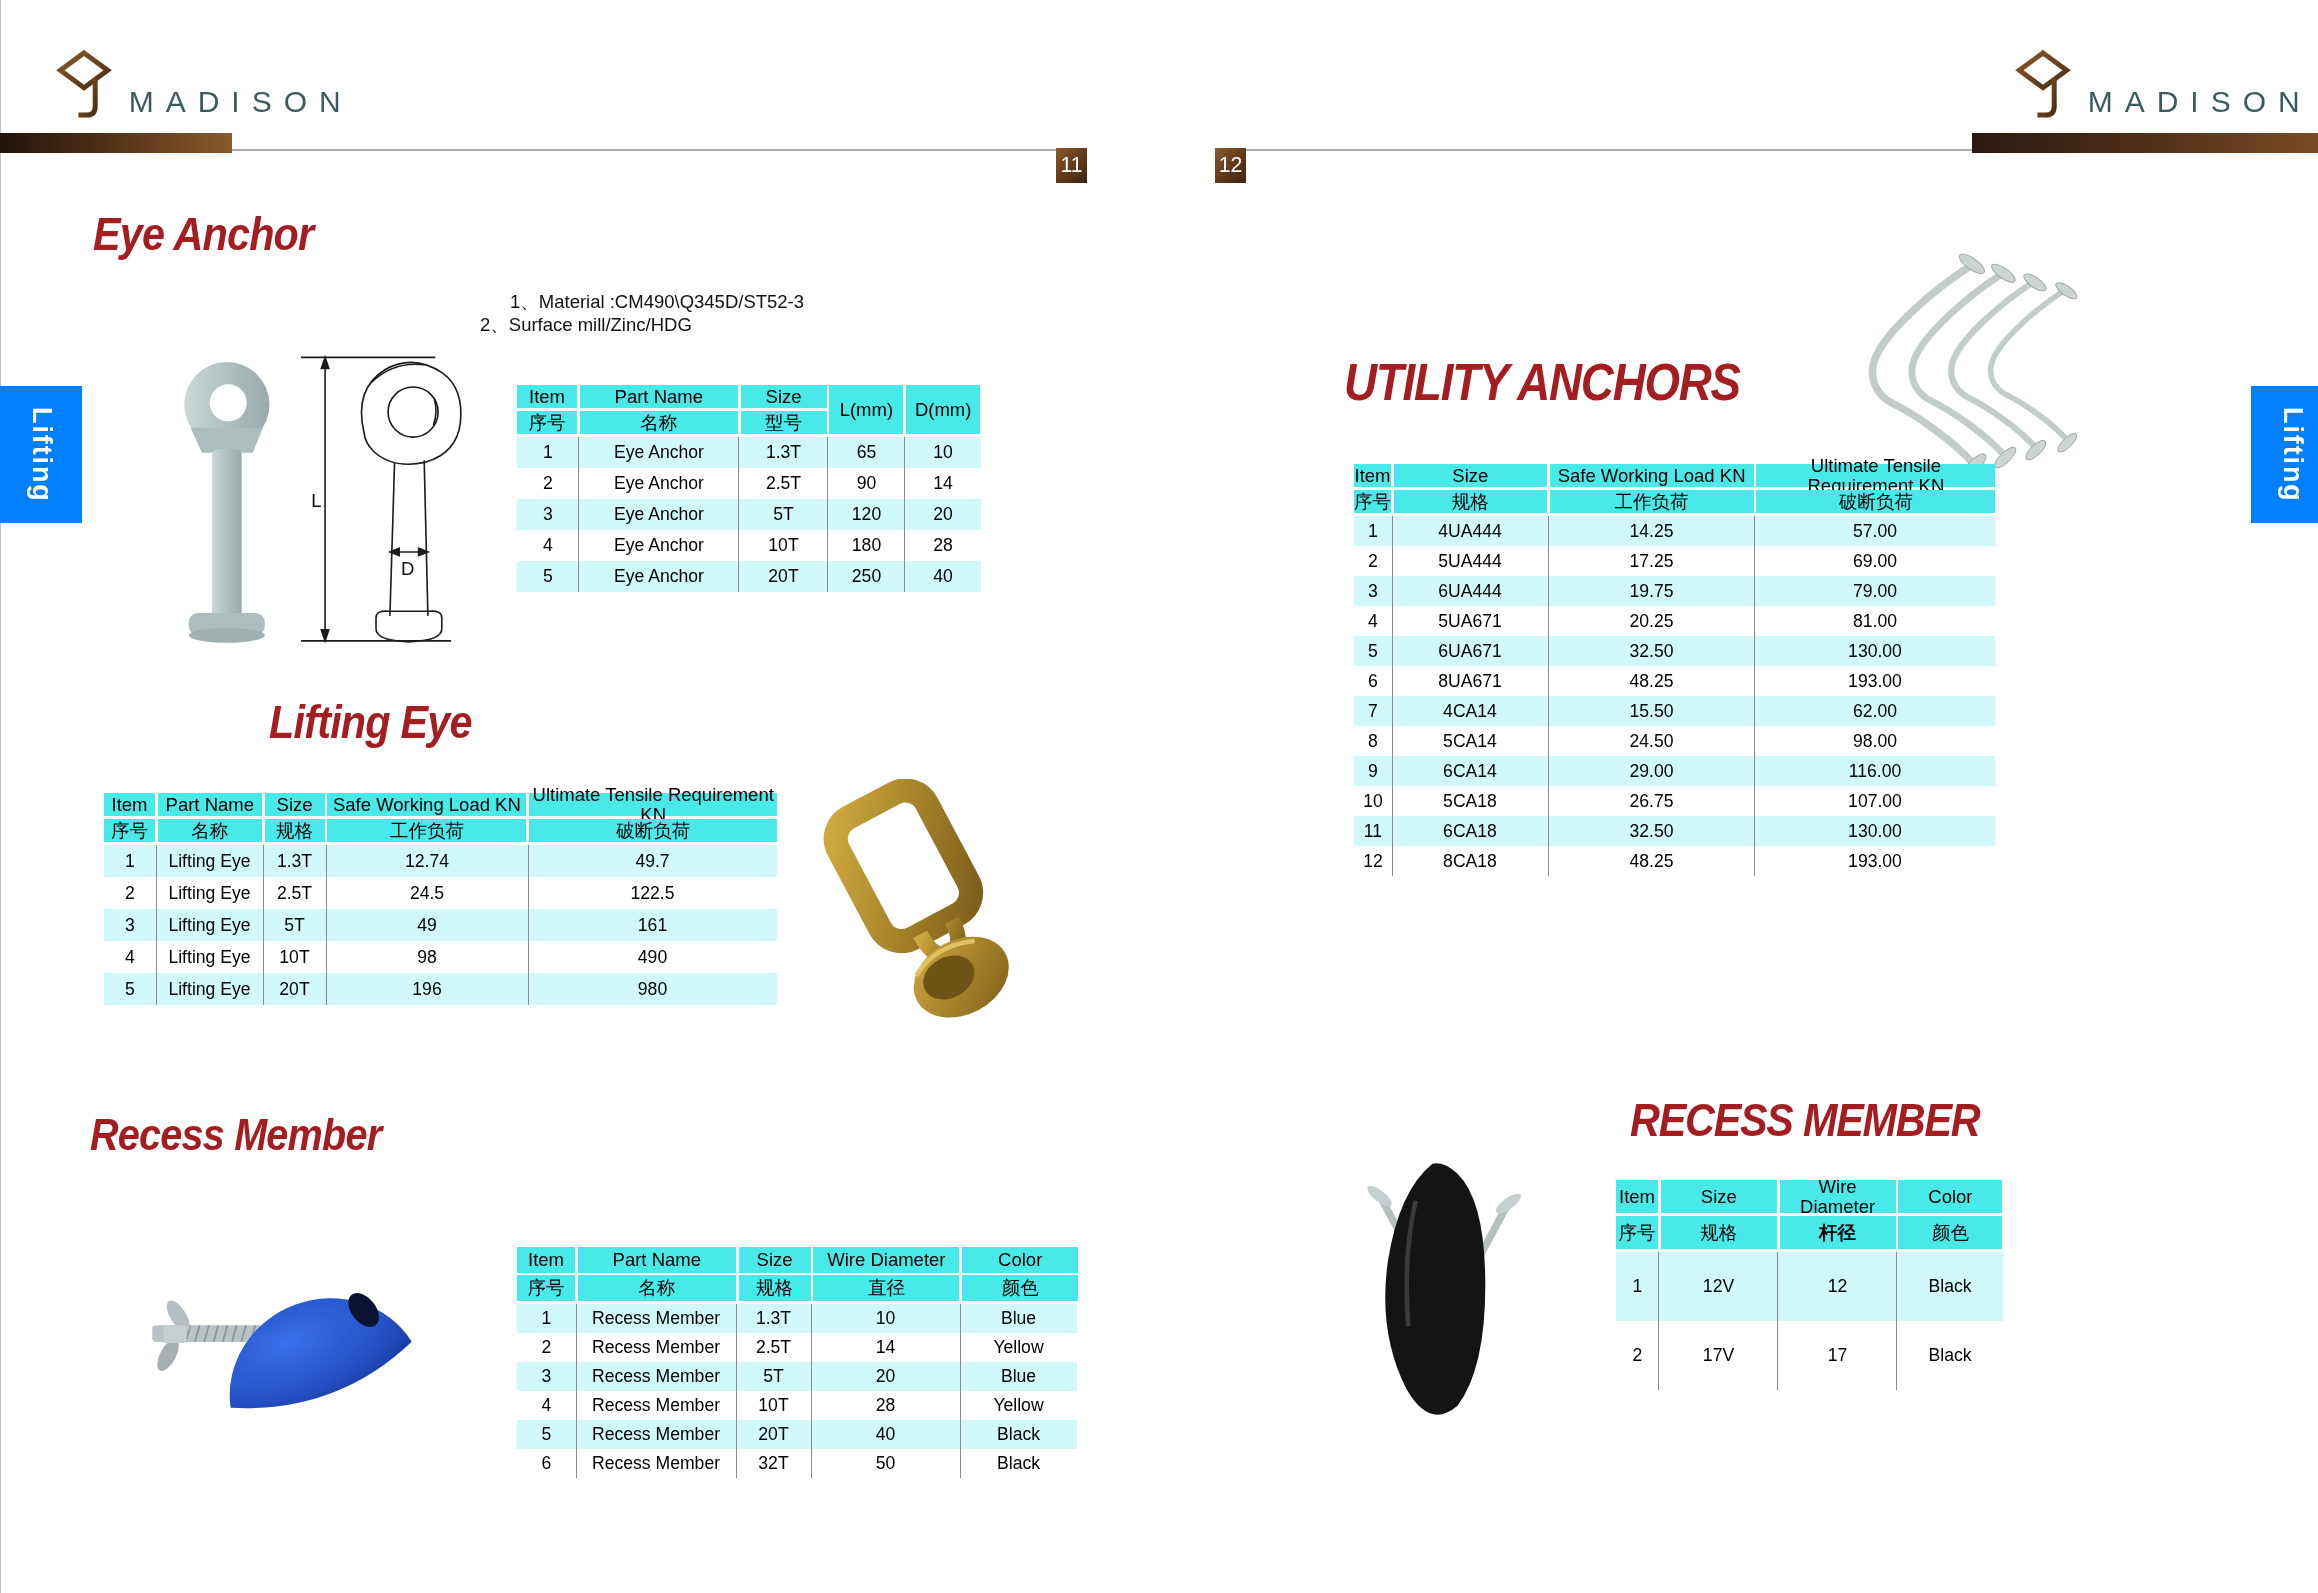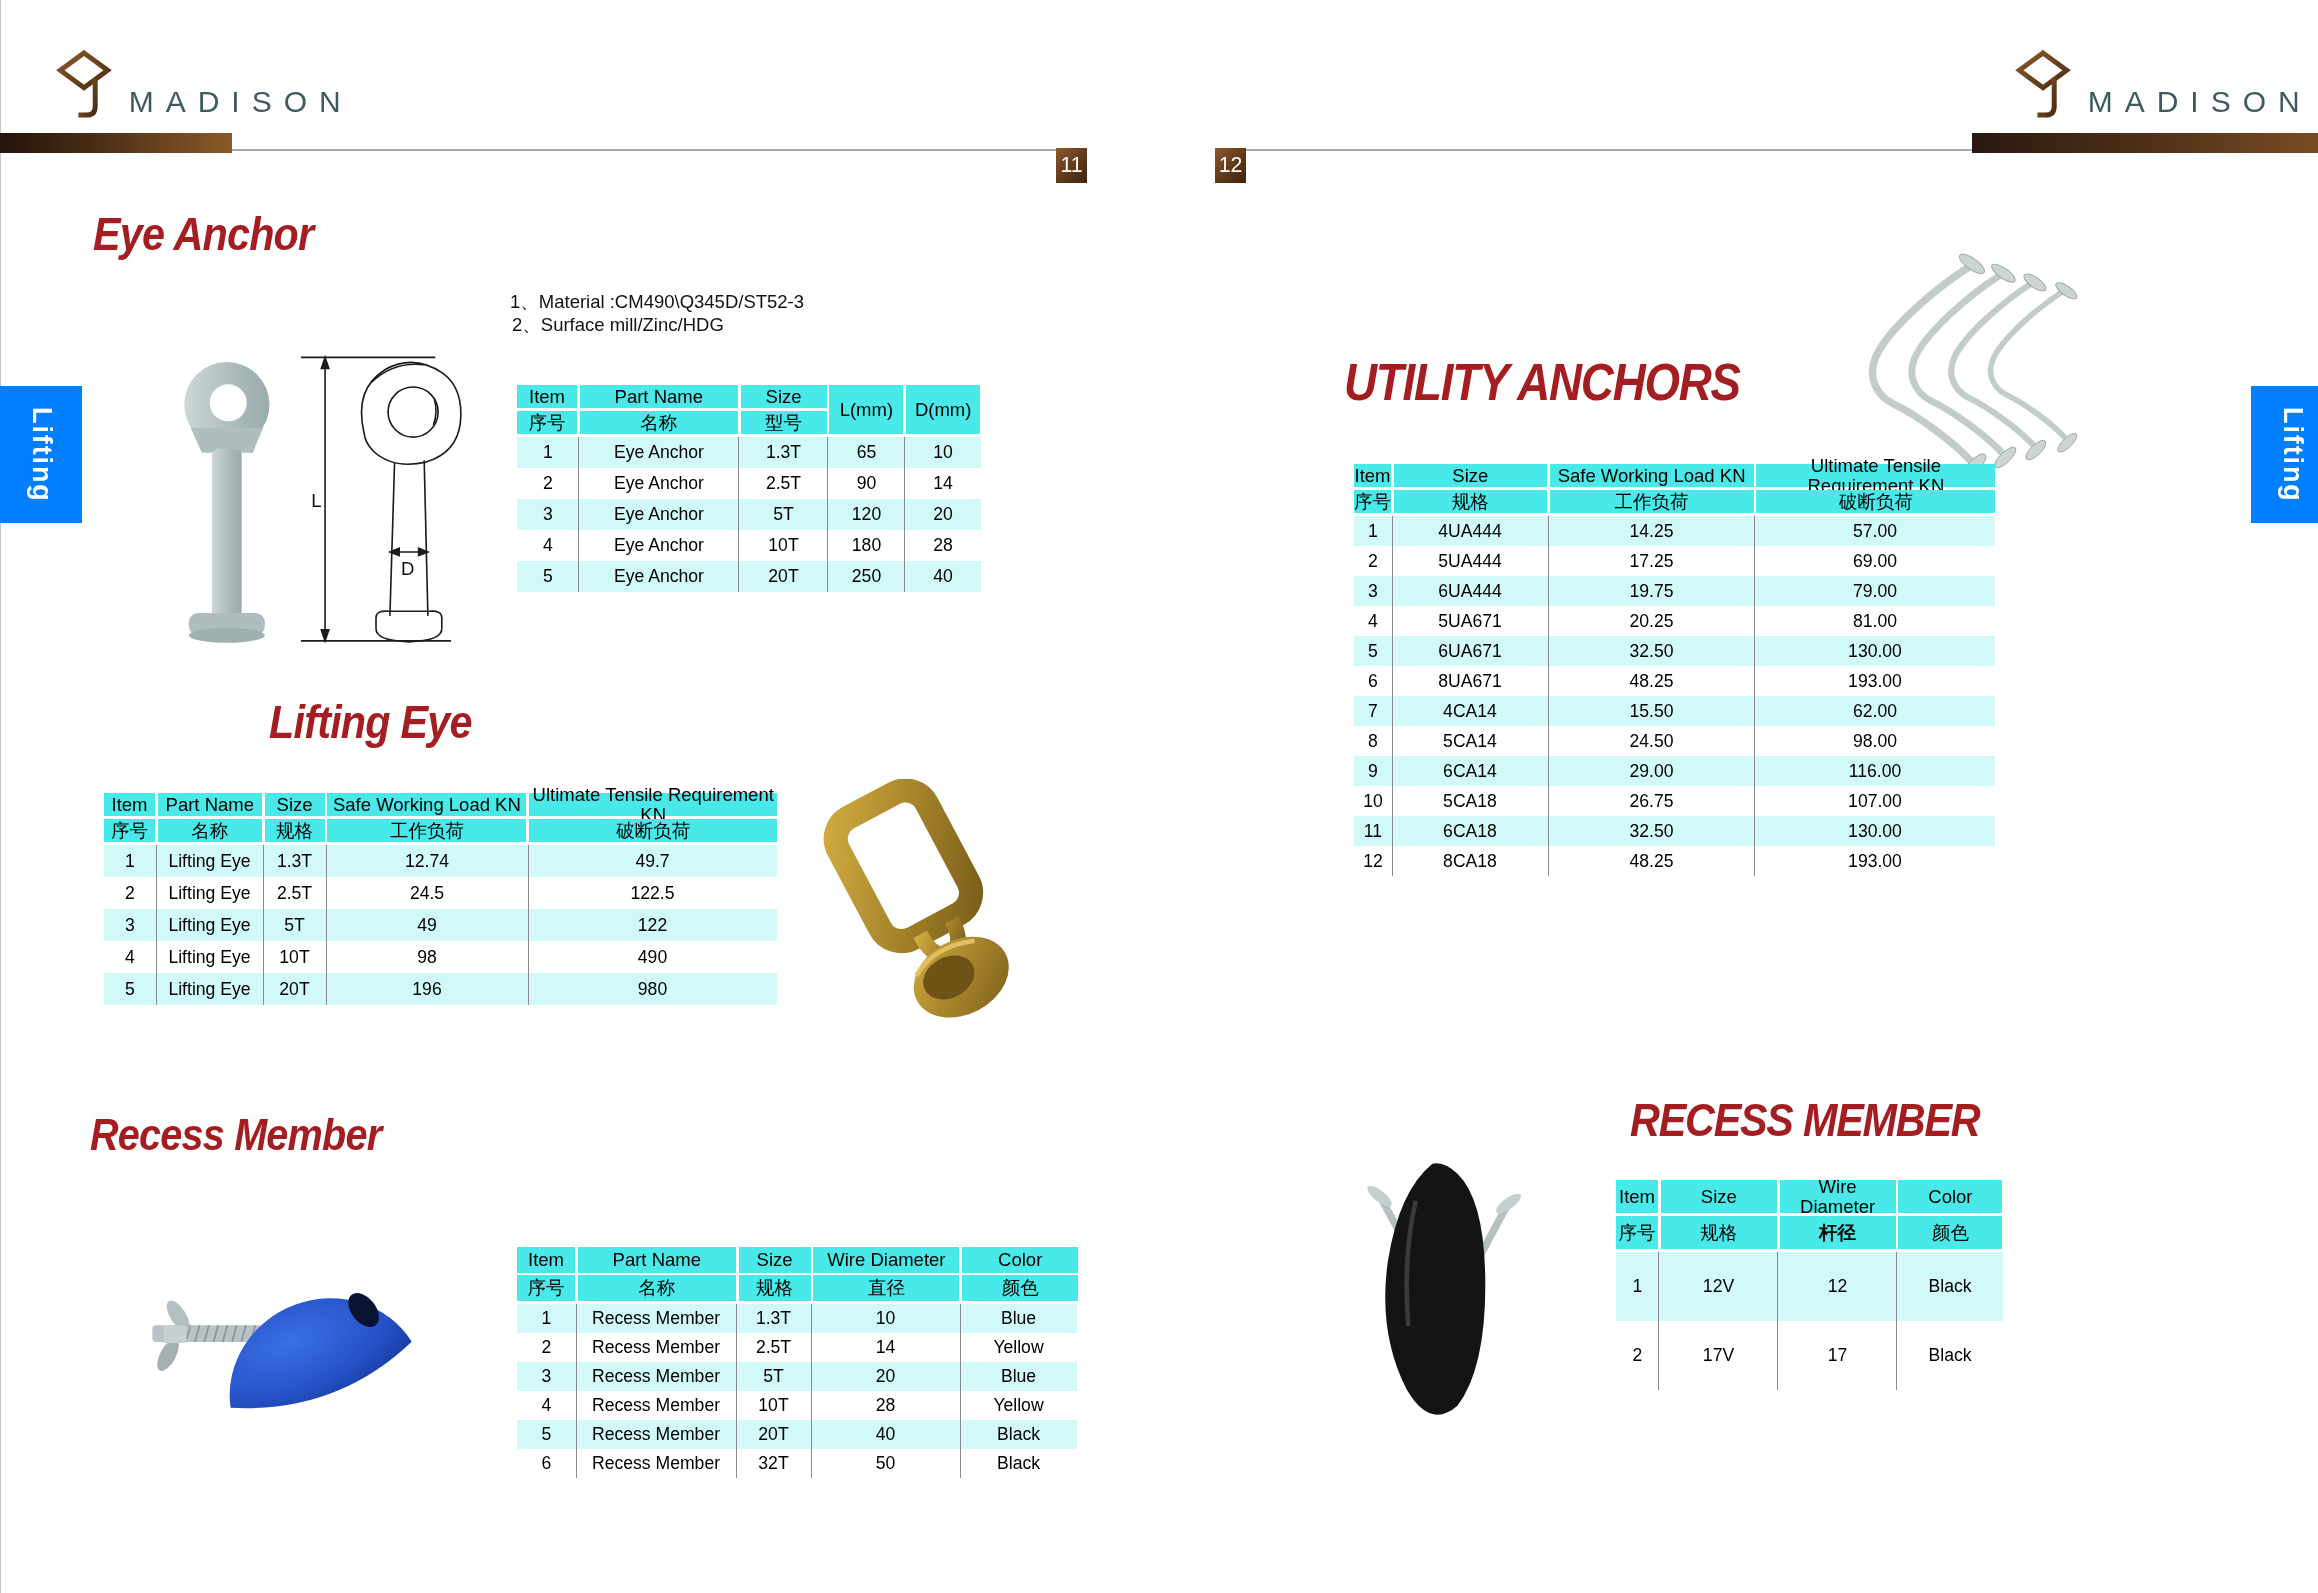--- a/index.html
+++ b/index.html
@@ -91,21 +91,21 @@
   <div class="side-tab" style="left:0;top:386px;">
     <span>Lifting</span>
   </div>
   <div class="side-tab" style="left:2251px;top:386px;">
     <span>Lifting</span>
   </div>
 
   <div class="sec-title" style="left:93px;top:206px;font-size:47px;">Eye Anchor</div>
 
   <div class="note-line" style="left:510px;top:269px;margin-top:20px;">1、Material :CM490\Q345D/ST52-3</div>
-  <div class="note-line" style="left:512px;top:312px;">2、Surface mill/Zinc/HDG</div>
+  <div class="note-line" style="left:480px;top:312px;">2、Surface mill/Zinc/HDG</div>
 
   <svg class="abs" style="left:162px;top:334px;" width="315" height="334" viewBox="0 0 680 720">
     <defs>
       <linearGradient id="mg" x1="0" y1="0" x2="1" y2="0">
         <stop offset="0" stop-color="#cdd7d7"></stop>
           <stop offset=".5" stop-color="#b0bfc0"></stop>
           <stop offset="1" stop-color="#98aaab"></stop>
       </linearGradient>
     </defs>
 
@@ -206,21 +206,21 @@
         <div class="td pale">49.7</div>
         <div class="td white">2</div>
         <div class="td white">Lifting  Eye</div>
         <div class="td white">2.5T</div>
         <div class="td white">24.5</div>
         <div class="td white">122.5</div>
         <div class="td pale">3</div>
         <div class="td pale">Lifting  Eye</div>
         <div class="td pale">5T</div>
         <div class="td pale">49</div>
-        <div class="td pale">122</div>
+        <div class="td pale">161</div>
         <div class="td white">4</div>
         <div class="td white">Lifting  Eye</div>
         <div class="td white">10T</div>
         <div class="td white">98</div>
         <div class="td white">490</div>
         <div class="td pale">5</div>
         <div class="td pale">Lifting  Eye</div>
         <div class="td pale">20T</div>
         <div class="td pale">196</div>
         <div class="td pale">980</div>

